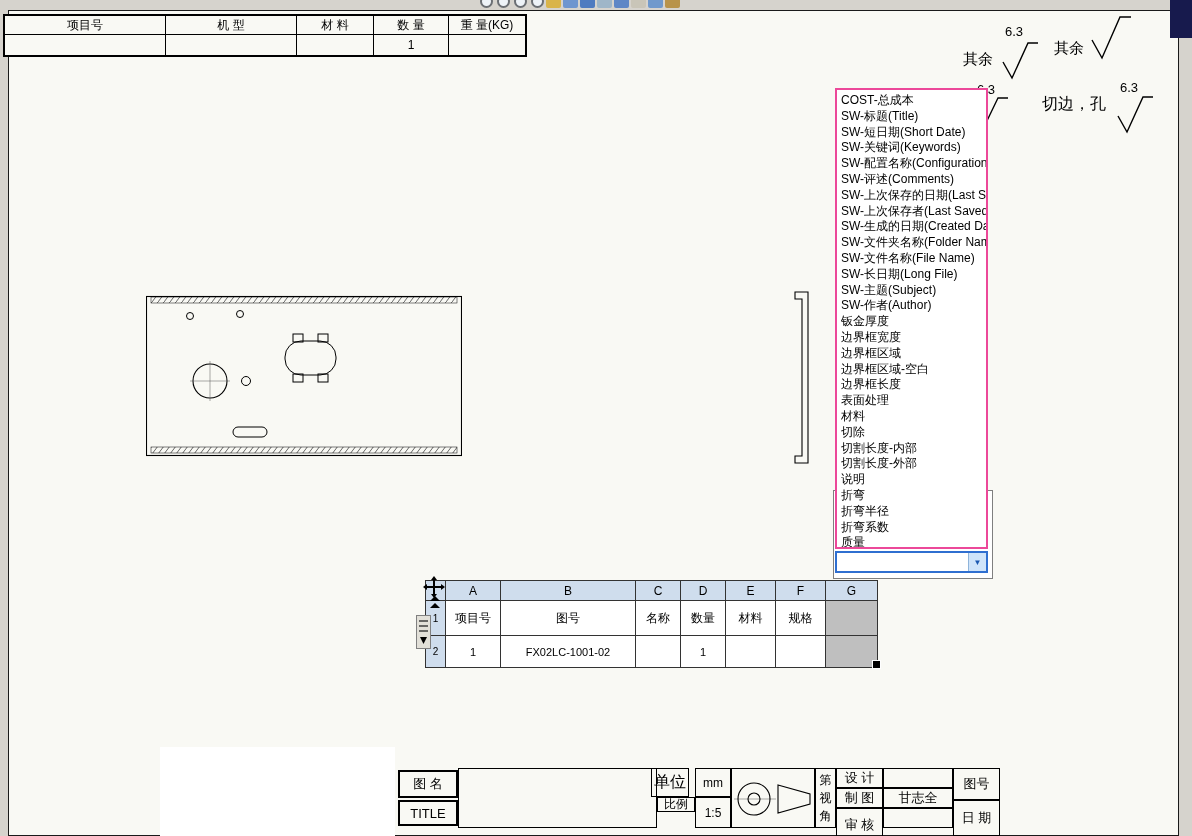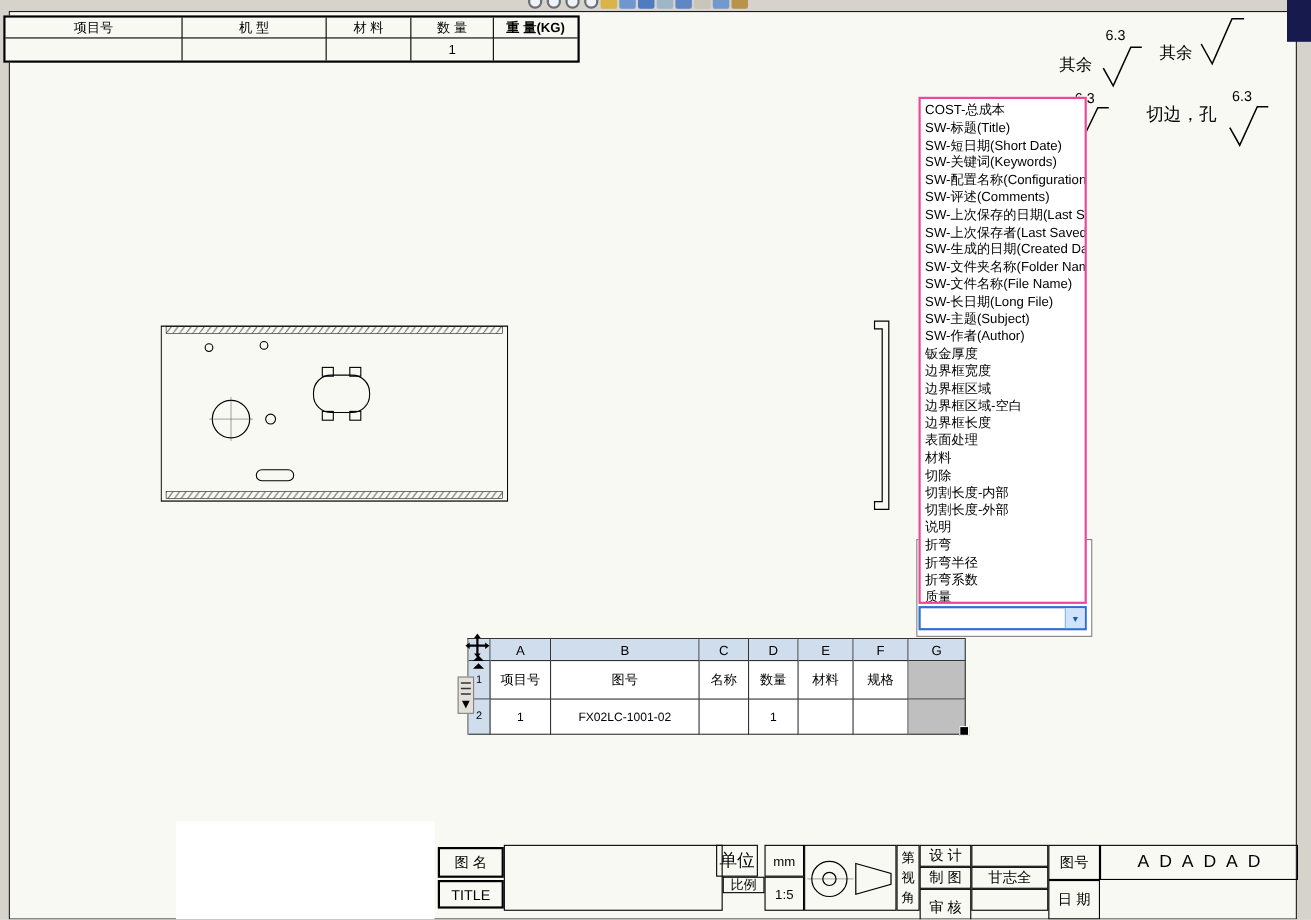--- a/index.html
+++ b/index.html
@@ -12,21 +12,21 @@
   .dark-corner{position:absolute;left:1170px;top:0;width:22px;height:38px;background:#171a4d;z-index:2;}
   
   .tbi{position:absolute;top:-7px;width:15px;height:15px;border-radius:2px;z-index:3;}
   .magring{display:block;width:9px;height:9px;margin:2px;border:2px solid #6b6f74;border-radius:50%;background:#eef3f8;}
   
   .top-table{position:absolute;left:3px;top:14px;display:grid;z-index:4;background:#f9f9f4;
              grid-template-columns:161px 131px 77px 75px 76px;grid-template-rows:19px 20px;
              border:2px solid #000;}
   .top-table>div{border-right:1px solid #000;display:flex;align-items:center;justify-content:center;
                  font-size:12px;box-sizing:border-box;}
-  .top-table>div:nth-child(5n){border-right:none;font-weight:bold;}
+  .top-table>div:nth-child(5n){border-right:none;}
   .top-table>div:nth-child(-n+5){border-bottom:1px solid #000;}
   
   .sfm{position:absolute;z-index:5;}
   .sfm .lbl{position:absolute;font-size:15px;white-space:nowrap;}
   .sfm .val{position:absolute;font-size:13px;}
   
   .prop-editbox{position:absolute;left:833px;top:490px;width:160px;height:89px;background:#fff;
                 border:1px solid #7f7f7f;box-sizing:border-box;z-index:19;}
   .prop-panel{position:absolute;left:835px;top:88px;width:153px;height:461px;background:#fff;
               border:2px solid #ec4899;z-index:20;box-sizing:border-box;padding-top:3px;overflow:hidden;}
@@ -280,17 +280,16 @@
       <span>角</span>
     </div>
     <div class="tb-cell" style="left:438px;top:0;width:47px;height:20px">设 计</div>
     <div class="tb-cell" style="left:438px;top:20px;width:47px;height:20px">制 图</div>
     <div class="tb-cell" style="left:438px;top:40px;width:47px;height:34px">审 核</div>
     <div class="tb-cell" style="left:485px;top:0;width:70px;height:20px"></div>
     <div class="tb-cell" style="left:485px;top:20px;width:70px;height:20px">甘志全</div>
     <div class="tb-cell" style="left:485px;top:40px;width:70px;height:20px"></div>
     <div class="tb-cell" style="left:555px;top:0;width:47px;height:32px">图号</div>
     <div class="tb-cell" style="left:555px;top:32px;width:47px;height:36px">日 期</div>
-    <div class="tb-cell dno-value" style="left:602px;top:0;width:180px;height:32px">ADADAD</div>
   </div>
 
 
 </div>
 
 </body></html>

